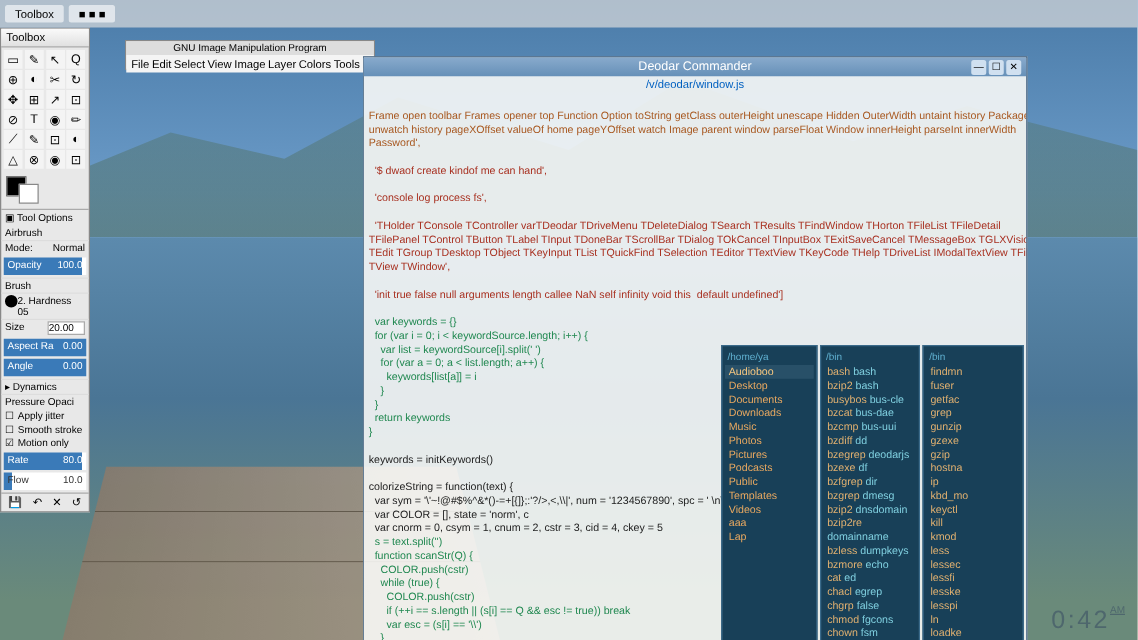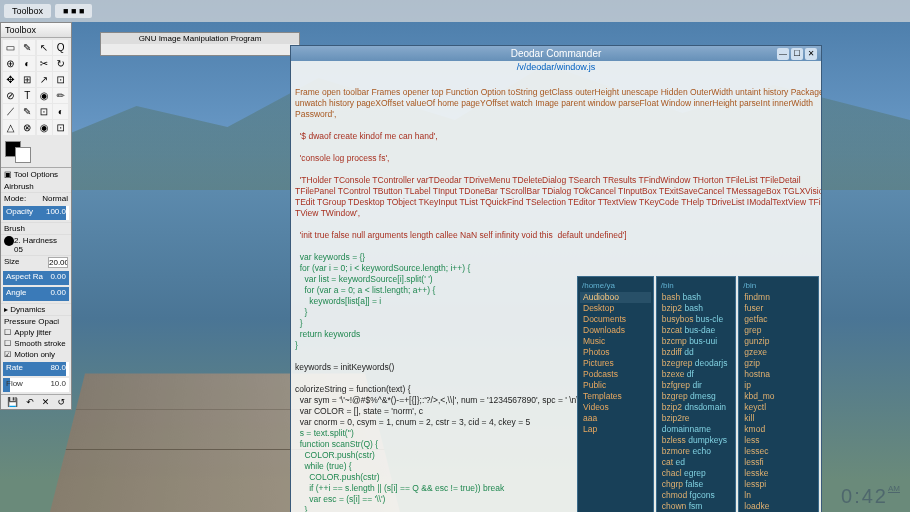--- a/index.html
+++ b/index.html
@@ -15,21 +15,21 @@
 .tb-btn { background:rgba(255,255,255,0.6); padding:2px 8px; border-radius:2px; font-size:9px; }
 
 
 .toolbox { position:absolute; top:22px; left:0; width:72px; background:#e8e8e8; border:1px solid #888; font-size:9px; z-index:5; }
 .toolbox .title { background:linear-gradient(#fafafa,#e0e0e0); padding:2px 4px; font-size:9px; border-bottom:1px solid #aaa; }
 .tool-grid { display:grid; grid-template-columns:repeat(4,1fr); gap:1px; padding:2px; }
 .tool-ico { width:15px; height:15px; display:flex; align-items:center; justify-content:center; font-size:10px; background:#f4f4f4; }
 .swatch { display:flex; padding:4px; }
 .sw1 { width:16px; height:16px; background:#000; border:1px solid #888; } .sw2 { width:16px; height:16px; background:#fff; border:1px solid #888; margin-left:-6px; margin-top:6px; }
 .opt-row { display:flex; justify-content:space-between; padding:1px 3px; font-size:8px; border-top:1px solid #ddd; }
-.opt-row input { width:20px; font-size:8px; border:1px solid #aaa; }
+.opt-row input { width:30px; font-size:8px; border:1px solid #aaa; }
 .chk { display:flex; align-items:center; gap:3px; padding:1px 3px; font-size:8px; }
 .slider { height:14px; background:linear-gradient(90deg,#3a7ab8,#3a7ab8 95%,#fff 95%); margin:2px; color:#fff; font-size:8px; padding:1px 3px; display:flex; justify-content:space-between; }
 
 
 .gimpwin { position:absolute; top:32px; left:100px; width:200px; height:24px; background:#ececec; border:1px solid #888; z-index:4; font-size:9px; }
 .menubar { display:flex; gap:2px; padding:2px 4px; background:#f4f4f4; }
 .menubar span { font-size:9px; }
 
 
 .deodar { position:absolute; top:5px; left:290px; width:532px; height:500px; background:rgba(250,250,248,0.88); border:1px solid #3a5a7a; font-family:'DejaVu Sans Mono',monospace; font-size:8.5px; line-height:11px; z-index:10;margin-top:40px; }
@@ -161,20 +161,31 @@
   <div style="display:flex;justify-content:space-around;padding:2px;border-top:1px solid #aaa">
     <span>💾</span>
       <span>↶</span>
       <span>✕</span>
       <span>↺</span>
   </div>
 </div>
 
 <div class="gimpwin">
   <div style="text-align:center;font-size:8px;padding:1px;background:#ddd">GNU Image Manipulation Program</div>
+  <div class="menubar" id="gmenu">
+      <span>File</span>
+      <span>Edit</span>
+      <span>Select</span>
+      <span>View</span>
+      <span>Image</span>
+      <span>Layer</span>
+      <span>Colors</span>
+      <span>Tools</span>
+      <span>Filter</span>
+    </div>
 </div>
 
 <div class="deodar">
   <div class="wtitle">Deodar Commander</div>
   <div class="wbtns">
     <span>—</span>
     <span>☐</span>
     <span>✕</span>
   </div>
   <div class="subtitle">/v/deodar/window.js</div>

